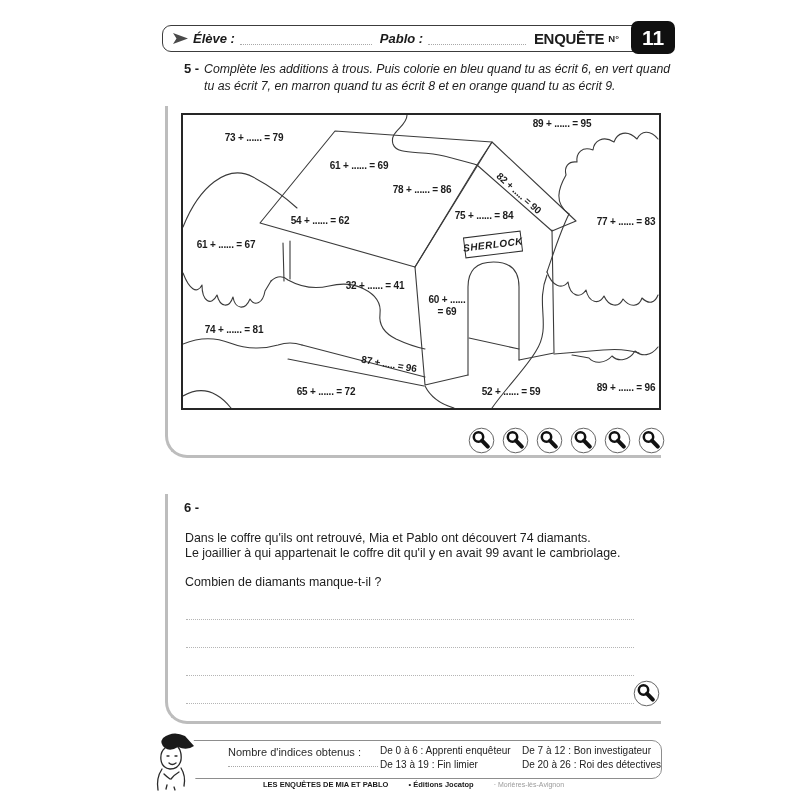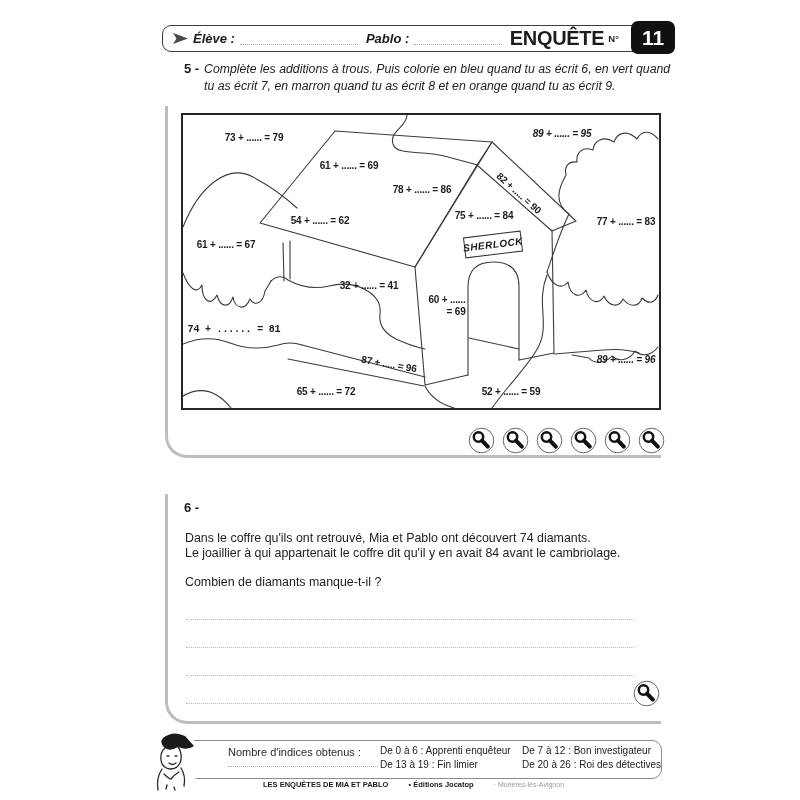--- a/index.html
+++ b/index.html
@@ -9,21 +9,21 @@
     font-family:"Liberation Sans", sans-serif; color:#1c1c1c; overflow:hidden;border-radius:22px;
   }
   
   .header-box {
     position:absolute; left:162px; top:25px; width:508px; height:27px;
     border:1.4px solid #3c3c3c; border-radius:9px;
     display:flex; align-items:center; padding:0 10px;
   }
   .hdr-label { font-weight:bold; font-style:italic; font-size:13px; color:#1a1a1a; white-space:nowrap; }
   .hdr-dotted { flex:1; height:13px; border-bottom:1.2px dotted #a8a8a8; margin:0 8px 0 5px; }
-  .enquete-label { font-weight:bold; font-size:20px; letter-spacing:-0.3px; white-space:nowrap; }
+  .enquete-label { font-weight:bold; font-size:15px; letter-spacing:-0.3px; white-space:nowrap; }
   .enquete-no { font-weight:bold; font-size:9.5px; margin-left:4px; margin-right:40px; }
   .badge {
     position:absolute; left:631px; top:21px; width:44px; height:33px;
     background:#101010; border-radius:7px; color:#fff;
     display:flex; align-items:center; justify-content:center;
     font-weight:bold; font-size:21px;
   }
   
   .section-frame {
     position:absolute; border-left:3px solid #bdbdbd; border-bottom:3px solid #bdbdbd;
@@ -38,21 +38,21 @@
   
   .picture {
     position:absolute; left:181px; top:113px; width:480px; height:297px;
     border:2px solid #262626; background:#fff;
   }
   .picture svg { position:absolute; left:0; top:0; }
   .addition {
     position:absolute; font-weight:600; font-size:10px; letter-spacing:-0.2px;
     color:#1c1c1c; white-space:nowrap;
   }
-  .addition .second-line { text-align:right; margin-top:1px; }
+  .addition .second-line { text-align:center; margin-top:1px; }
   .sherlock-sign {
     position:absolute; left:281px; top:119px; width:58px; height:21px;
     border:1.5px solid #2e2e2e; background:#fff;
     transform:rotate(-7deg);
     display:flex; align-items:center; justify-content:center;
     font-weight:bold; font-style:italic; font-size:10px; letter-spacing:0.5px;
   }
   
   .mag-row { position:absolute; left:468px; top:427px; display:flex; gap:7px; }
   .magnifier { width:27px; height:27px; display:inline-block; }
@@ -127,35 +127,35 @@
         <path d="M386,99 C377,117 371,137 364,157"></path>
         <path d="M364,157 C369,171 379,175 385,167 C387,181 397,184 403,175 C406,188 416,190 421,181 C426,192 436,193 440,184 C447,193 456,192 459,183 C466,190 472,188 475,180"></path>
         <path d="M364,160 C352,190 369,211 353,236 C343,253 323,273 309,293"></path>
         <path d="M371,239 L420,235 Q441,233 456,238"></path>
         <path d="M475,232 C468,241 459,242 452,236 C446,246 435,247 429,241 C422,249 411,249 406,243 Q395,241 389,240"></path>
       </g>
     </svg>
     <div class="sherlock-sign">SHERLOCK</div>
     <div id="additions-layer">
         <div class="addition" style="left: 71px; top: 22px; transform: translate(-50%, -50%);">73 + ...... = 79</div>
-        <div class="addition" style="left: 166px; top: 50px; transform: translate(-50%, -50%);">61 + ...... = 69</div>
+        <div class="addition" style="left: 176px; top: 50px; transform: translate(-50%, -50%);">61 + ...... = 69</div>
         <div class="addition" style="left: 239px; top: 74px; transform: translate(-50%, -50%);">78 + ...... = 86</div>
-        <div class="addition" style="left: 379px; top: 18px; transform: translate(-50%, -50%); font-style: italic;">89 + ...... = 95</div>
+        <div class="addition" style="left: 379px; top: 8px; transform: translate(-50%, -50%);">89 + ...... = 95</div>
         <div class="addition" style="left: 336px; top: 78px; transform: translate(-50%, -50%) rotate(42deg);">82 + ..... = 90</div>
         <div class="addition" style="left: 137px; top: 105px; transform: translate(-50%, -50%);">54 + ...... = 62</div>
         <div class="addition" style="left: 301px; top: 100px; transform: translate(-50%, -50%);">75 + ...... = 84</div>
         <div class="addition" style="left: 443px; top: 106px; transform: translate(-50%, -50%);">77 + ...... = 83</div>
         <div class="addition" style="left: 43px; top: 129px; transform: translate(-50%, -50%);">61 + ...... = 67</div>
-        <div class="addition" style="left: 186px; top: 170px; transform: translate(-50%, -50%);">32 + ...... = 41</div>
+        <div class="addition" style="left: 192px; top: 170px; transform: translate(-50%, -50%);">32 + ...... = 41</div>
         <div class="addition" style="left: 264px; top: 190px; transform: translate(-50%, -50%);">60 + ......<div class="second-line">= 69</div></div>
-        <div class="addition" style="left: 51px; top: 214px; transform: translate(-50%, -50%); font-family: Liberation Mono, monospace;">74 + ...... = 81</div>
+        <div class="addition" style="left: 51px; top: 214px; transform: translate(-50%, -50%);">74 + ...... = 81</div>
         <div class="addition" style="left: 206px; top: 249px; transform: translate(-50%, -50%) rotate(10deg);">87 + ..... = 96</div>
         <div class="addition" style="left: 143px; top: 276px; transform: translate(-50%, -50%);">65 + ...... = 72</div>
         <div class="addition" style="left: 328px; top: 276px; transform: translate(-50%, -50%);">52 + ...... = 59</div>
-        <div class="addition" style="left: 443px; top: 244px; transform: translate(-50%, -50%); font-style: italic;">89 + ...... = 96</div>
+        <div class="addition" style="left: 443px; top: 272px; transform: translate(-50%, -50%);">89 + ...... = 96</div>
       </div>
   </div>
 
   <div class="mag-row" id="magnifier-row">
       <span class="magnifier"><svg width="27" height="27" viewBox="0 0 27 27">
           <circle cx="13.5" cy="13.5" r="12.3" fill="#fff" stroke="#666" stroke-width="1"></circle>
           <circle cx="10.5" cy="10" r="4.7" fill="none" stroke="#111" stroke-width="2.5"></circle>
           <path d="M14,13.6 L19.8,19.6" stroke="#111" stroke-width="4.1" stroke-linecap="round"></path>
         </svg></span>
       <span class="magnifier"><svg width="27" height="27" viewBox="0 0 27 27">
@@ -182,21 +182,21 @@
           <circle cx="13.5" cy="13.5" r="12.3" fill="#fff" stroke="#666" stroke-width="1"></circle>
           <circle cx="10.5" cy="10" r="4.7" fill="none" stroke="#111" stroke-width="2.5"></circle>
           <path d="M14,13.6 L19.8,19.6" stroke="#111" stroke-width="4.1" stroke-linecap="round"></path>
         </svg></span>
     </div>
 
   <div class="section-frame" id="frame6"></div>
   <div class="ex-num" style="left:184px; top:500px;">6 -</div>
   <div id="problem-lines">
       <div class="problem-line" style="top: 531px;">Dans le coffre qu'ils ont retrouvé, Mia et Pablo ont découvert 74 diamants.</div>
-      <div class="problem-line" style="top: 546px;">Le joaillier à qui appartenait le coffre dit qu'il y en avait 84 avant le cambriolage.</div>
+      <div class="problem-line" style="top: 546px;">Le joaillier à qui appartenait le coffre dit qu'il y en avait 99 avant le cambriolage.</div>
     </div>
   <div class="problem-line" style="top:575px;">Combien de diamants manque-t-il ?</div>
   <div id="answer-lines">
       <div class="answer-line" style="top: 619px;"></div>
       <div class="answer-line" style="top: 647px;"></div>
       <div class="answer-line" style="top: 675px;"></div>
       <div class="answer-line" style="top: 703px;"></div>
     </div>
   <span id="answer-magnifier" class="magnifier"><svg width="27" height="27" viewBox="0 0 27 27">
         <circle cx="13.5" cy="13.5" r="12.3" fill="#fff" stroke="#666" stroke-width="1"></circle>

